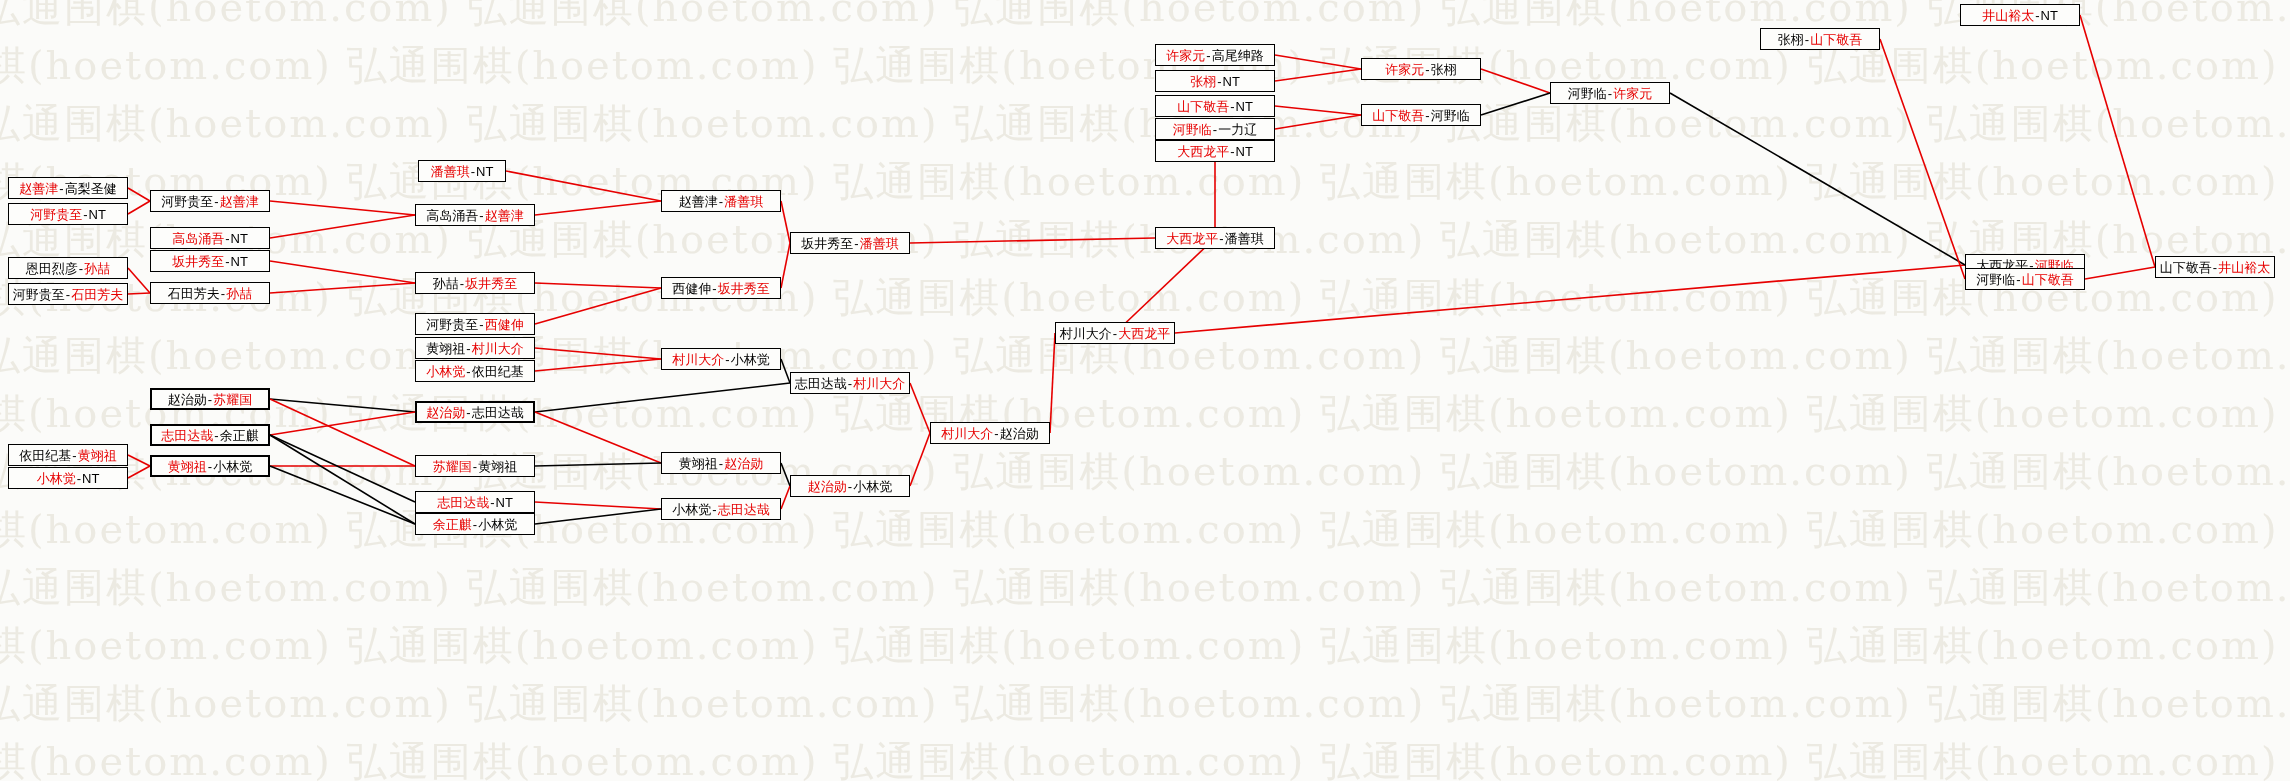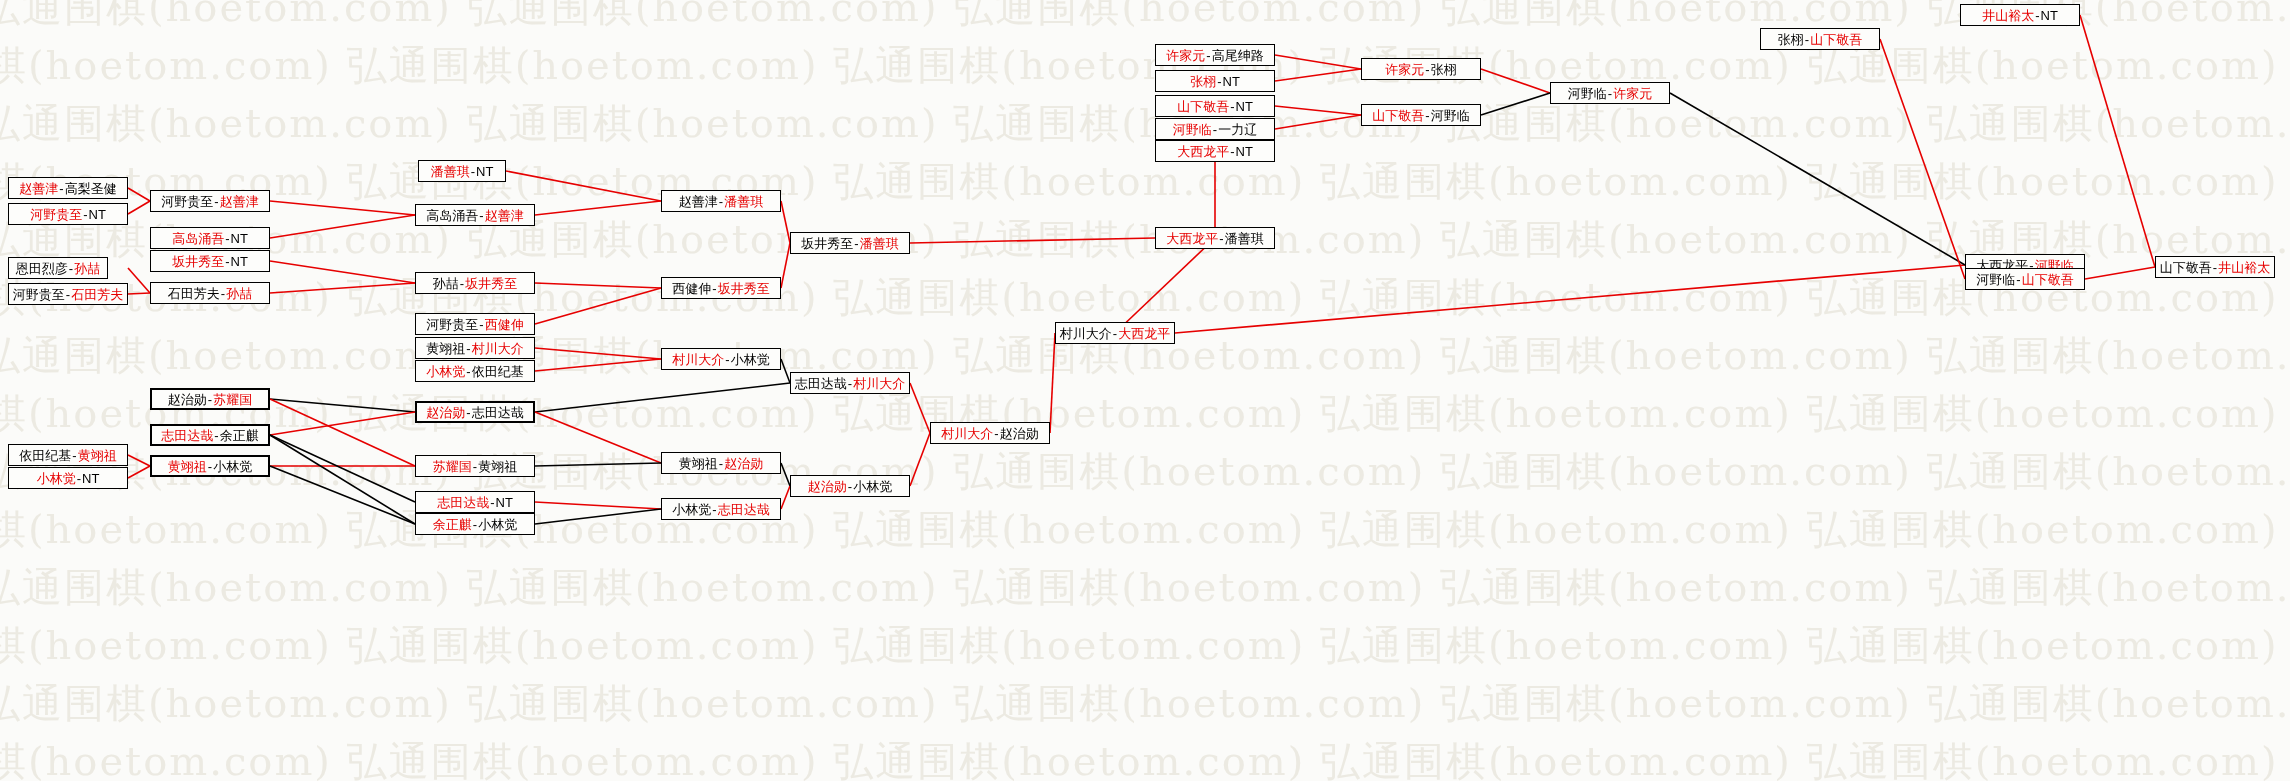--- a/index.html
+++ b/index.html
@@ -139,21 +139,21 @@
       <div class="box" style="left: 150px; top: 227px; width: 120px; height: 22px;">
         <span class="p win">高岛涌吾</span>
         <span class="sep">-</span>
         <span class="p">NT</span>
       </div>
       <div class="box" style="left: 150px; top: 250px; width: 120px; height: 22px;">
         <span class="p win">坂井秀至</span>
         <span class="sep">-</span>
         <span class="p">NT</span>
       </div>
-      <div class="box" style="left: 8px; top: 257px; width: 100px; height: 22px;">
+      <div class="box" style="left: 8px; top: 257px; width: 120px; height: 22px;">
         <span class="p">恩田烈彦</span>
         <span class="sep">-</span>
         <span class="p win">孙喆</span>
       </div>
       <div class="box" style="left: 8px; top: 283px; width: 120px; height: 22px;">
         <span class="p">河野贵至</span>
         <span class="sep">-</span>
         <span class="p win">石田芳夫</span>
       </div>
       <div class="box" style="left: 150px; top: 282px; width: 120px; height: 22px;">

